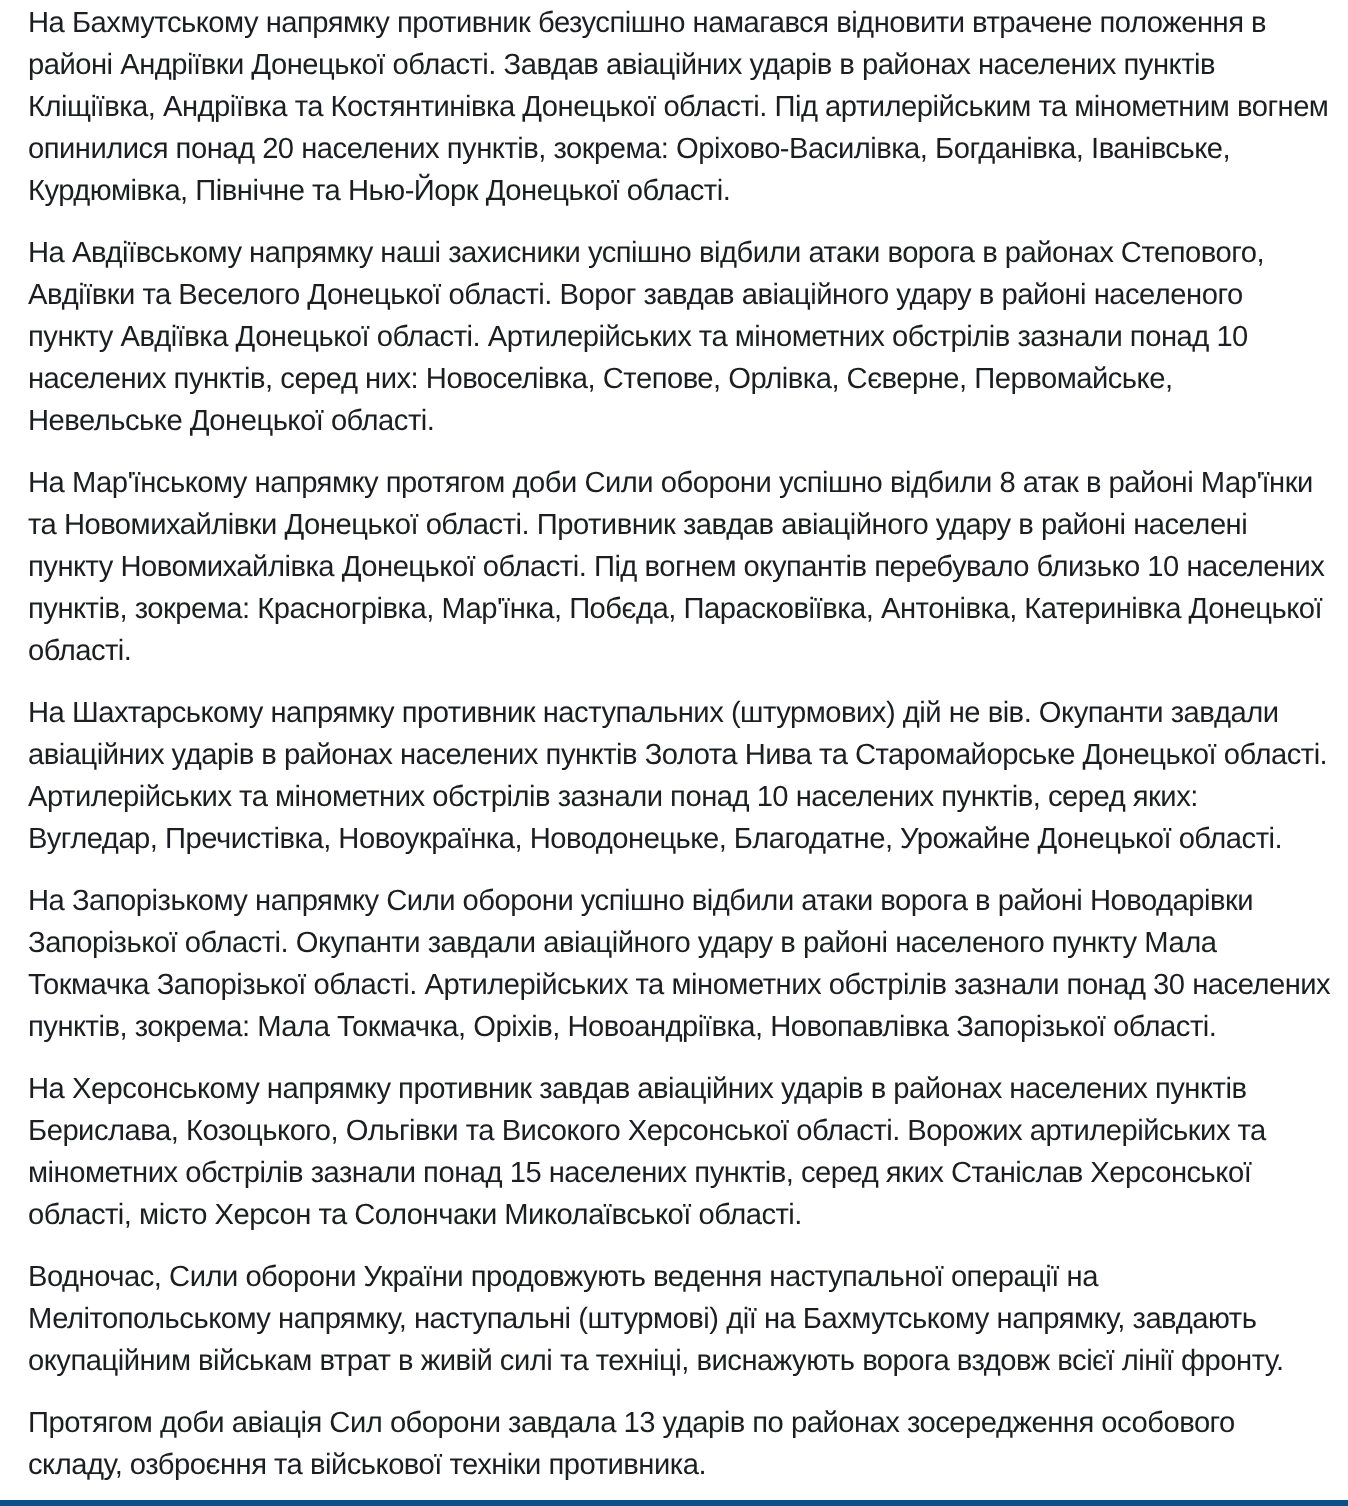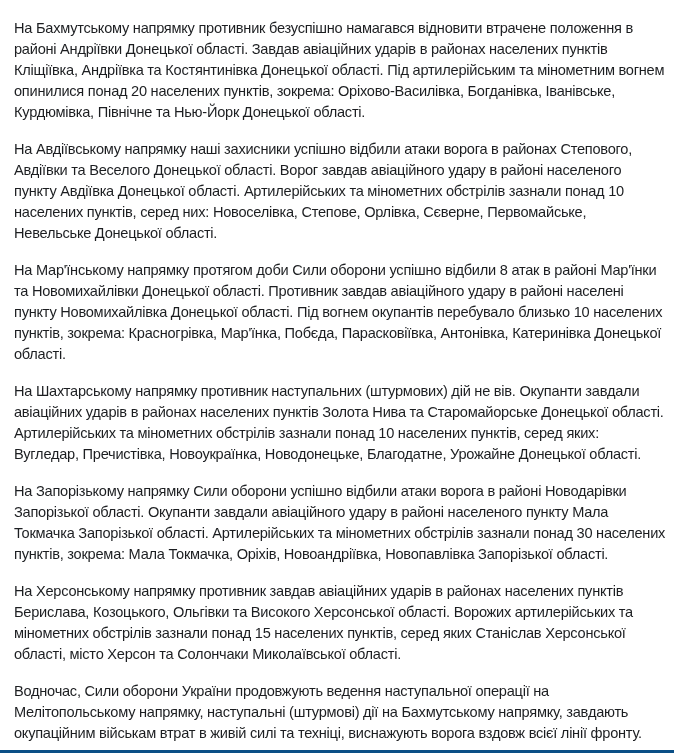--- a/index.html
+++ b/index.html
@@ -5,32 +5,33 @@
   html, body { margin: 0; padding: 0; background: #ffffff; }
   body {
     width: 674px; height: 753px; overflow: hidden; position: relative;
     font-family: "Liberation Sans", sans-serif;
     color: #1c1e21;
   }
   .post {
     position: absolute; left: 14px; top: 2px; width: 652px;
     font-size: 14.6px; line-height: 21px; letter-spacing: -0.25px;
   }
-  .para { margin: 16px 0 10px 0; }
+  .para { margin: 0 0 10px 0; }
   .bottom-bar {
     position: absolute; left: 0; bottom: 0; width: 674px; height: 3px;
     background: #0b4f86;
   }
 </style>
 </head>
 <body>
 
 <div class="post">
   <p class="para">На Бахмутському напрямку противник безуспішно намагався відновити втрачене положення в районі Андріївки Донецької області. Завдав авіаційних ударів в районах населених пунктів Кліщіївка, Андріївка та Костянтинівка Донецької області. Під артилерійським та мінометним вогнем опинилися понад 20 населених пунктів, зокрема: Оріхово-Василівка, Богданівка, Іванівське, Курдюмівка, Північне та Нью-Йорк Донецької області.</p>
   <p class="para">На Авдіївському напрямку наші захисники успішно відбили атаки ворога в районах Степового, Авдіївки та Веселого Донецької області. Ворог завдав авіаційного удару в районі населеного пункту Авдіївка Донецької області. Артилерійських та мінометних обстрілів зазнали понад 10 населених пунктів, серед них: Новоселівка, Степове, Орлівка, Сєверне, Первомайське, Невельське Донецької області.</p>
   <p class="para">На Мар'їнському напрямку протягом доби Сили оборони успішно відбили 8 атак в районі Мар'їнки  та Новомихайлівки Донецької області. Противник завдав авіаційного удару в районі населені пункту Новомихайлівка Донецької області. Під вогнем окупантів перебувало близько 10 населених пунктів, зокрема: Красногрівка, Мар'їнка, Побєда, Парасковіївка, Антонівка, Катеринівка Донецької області.</p>
   <p class="para">На Шахтарському напрямку противник наступальних (штурмових) дій не вів. Окупанти завдали авіаційних ударів в районах населених пунктів Золота Нива та Старомайорське Донецької області. Артилерійських та мінометних обстрілів зазнали понад 10 населених пунктів, серед яких: Вугледар, Пречистівка, Новоукраїнка, Новодонецьке, Благодатне, Урожайне Донецької області.</p>
   <p class="para">На Запорізькому напрямку Сили оборони успішно відбили атаки ворога в районі Новодарівки Запорізької області. Окупанти завдали авіаційного удару в районі населеного пункту Мала Токмачка Запорізької області. Артилерійських та мінометних обстрілів зазнали понад 30 населених пунктів, зокрема: Мала Токмачка, Оріхів, Новоандріївка, Новопавлівка Запорізької області.</p>
   <p class="para">На Херсонському напрямку противник завдав авіаційних ударів в районах населених пунктів Берислава, Козоцького, Ольгівки та Високого Херсонської області. Ворожих артилерійських та мінометних обстрілів зазнали понад 15 населених пунктів, серед яких Станіслав Херсонської області, місто Херсон та Солончаки Миколаївської області.</p>
   <p class="para">Водночас, Сили оборони України продовжують ведення наступальної операції на Мелітопольському напрямку, наступальні (штурмові) дії на Бахмутському напрямку, завдають окупаційним військам втрат в живій силі та техніці, виснажують ворога вздовж всієї лінії фронту.</p>
+  <p class="para">Протягом доби авіація Сил оборони завдала 13 ударів по районах зосередження особового складу, озброєння та військової техніки противника.</p>
 </div>
 
 <div class="bottom-bar"></div>
 
 </body></html>

